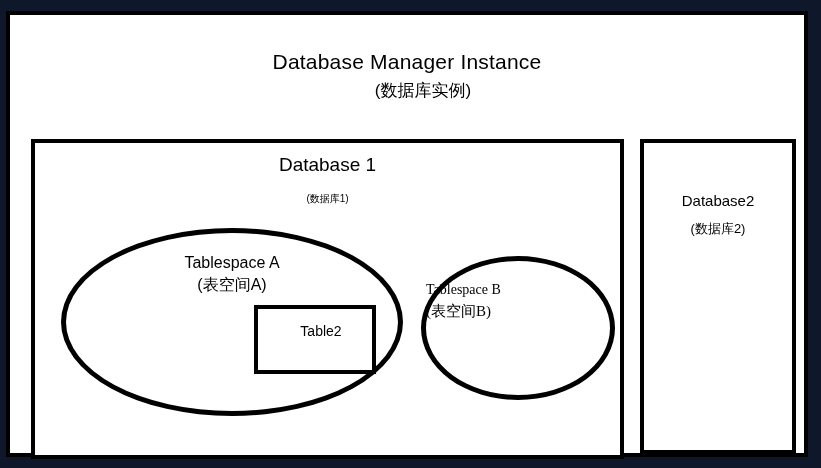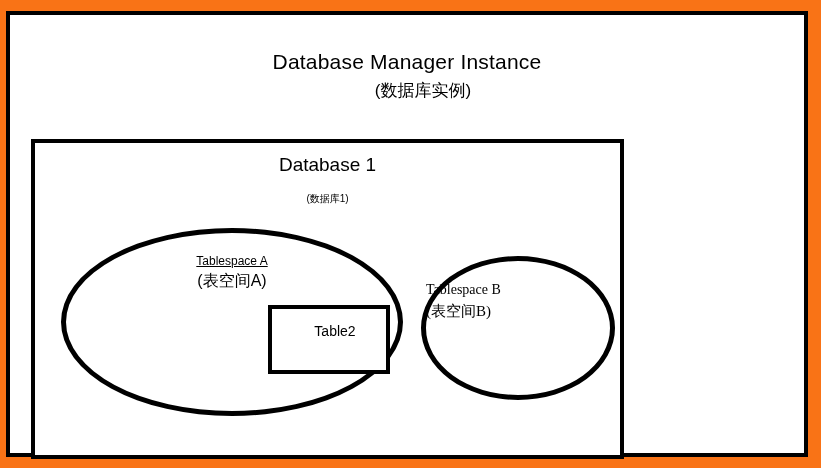--- a/index.html
+++ b/index.html
@@ -4,21 +4,21 @@
 <style>
   html, body {
     margin: 0;
     padding: 0;
     background: #ffffff;
   }
   #canvas {
     position: relative;
     width: 821px;
     height: 468px;
-    background: #f97316;
+    background: #0f172a;
     font-family: "Liberation Sans", "DejaVu Sans", sans-serif;
     color: #000000;
     overflow: hidden;
   }
 
   
   .instance-frame {
     position: absolute;
     left: 6px;
     top: 11px;
@@ -92,21 +92,21 @@
     background: transparent;
   }
   .ts-a-label {
     position: absolute;
     left: 0;
     top: 22px;
     width: 100%;
     text-align: center;
     line-height: 1.0;
   }
-  .ts-a-label .en { font-size: 12px; white-space: nowrap; text-decoration: underline; }
+  .ts-a-label .en { font-size: 16px; white-space: nowrap; }
   .ts-a-label .zh { font-size: 16px; margin-top: 6px; white-space: nowrap; }
 
   
   .table-box {
     position: absolute;
     border: 4px solid #000000;
     box-sizing: border-box;
     background: #ffffff;
     text-align: center;
   }
@@ -114,21 +114,21 @@
     font-size: 14px;
     margin-top: 14px;
     white-space: nowrap;
   }
   .table-box .zh {
     font-size: 14px;
     margin-top: 11px;
     white-space: nowrap;
   }
   .table1 { left: 96px; top: 162px; width: 122px; height: 69px; }
-  .table2 { left: 233px; top: 162px; width: 122px; height: 69px; padding-left: 12px; }
+  .table2 { left: 219px; top: 162px; width: 122px; height: 69px; padding-left: 12px; }
 
   
   .ts-b {
     position: absolute;
     left: 386px;
     top: 113px;
     width: 194px;
     height: 144px;
     border: 5px solid #000000;
     border-radius: 50%;
@@ -202,16 +202,22 @@
 
       <div class="ts-b">
         <div class="ts-b-label">
           <div class="en">Tablespace B</div>
           <div class="zh">(表空间B)</div>
         </div>
       </div>
 
     </div>
 
+    <div class="db2-box">
+      <div class="db2-label">
+        <div class="en">Database2</div>
+        <div class="zh">(数据库2)</div>
+      </div>
+    </div>
 
   </div>
 
 </div>
 
 </body></html>

